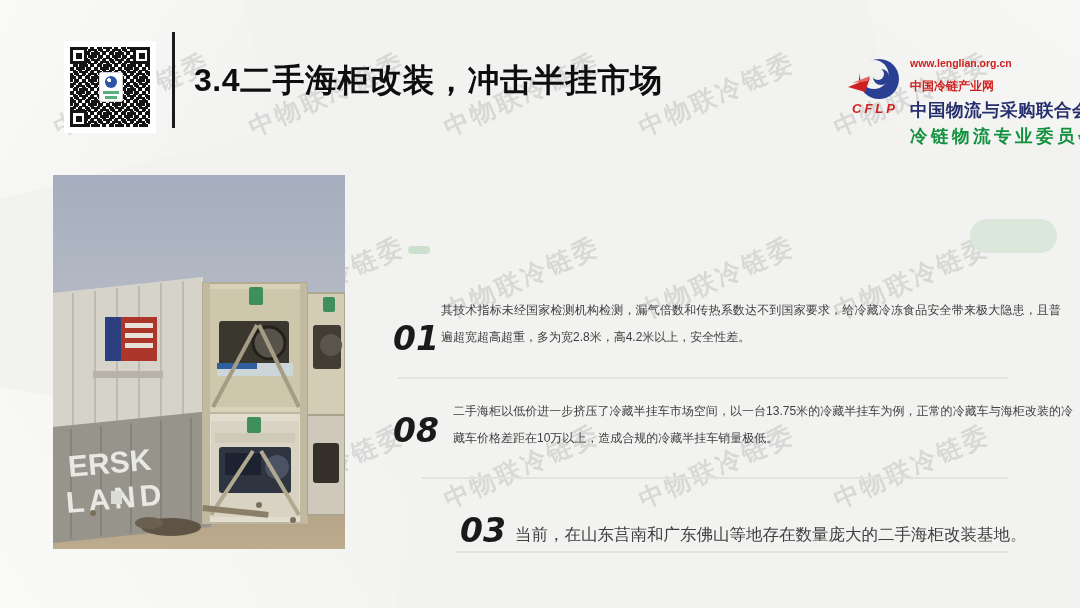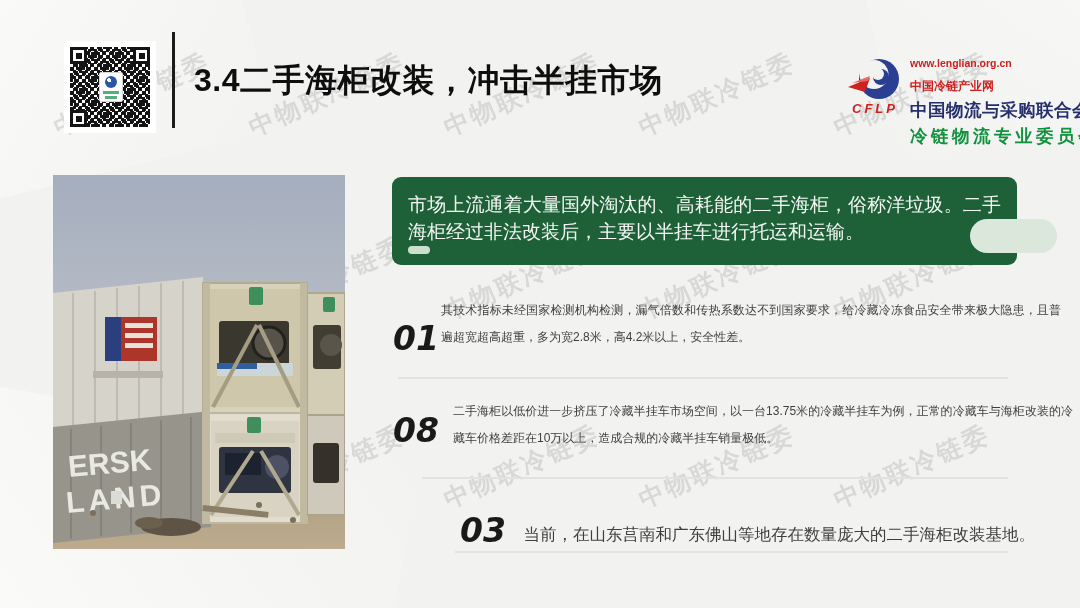--- a/index.html
+++ b/index.html
@@ -53,21 +53,21 @@
     background:#1e6038;border-radius:9px;box-sizing:border-box;padding:14px 16px 0 16px;}
   .intro-text{margin:0;font-size:19px;line-height:27px;color:#f4f8f4;text-align:justify;}
   .pill-small{position:absolute;z-index:3;left:408px;top:246px;width:22px;height:8px;border-radius:4px;background:#cde0cd;}
   .pill-large{position:absolute;z-index:3;left:970px;top:219px;width:87px;height:34px;border-radius:17px;background:#dbe7db;}
   
   .pt-num{position:absolute;z-index:2;margin:0;font-family:"DejaVu Sans",sans-serif;
     font-size:33px;font-weight:800;font-style:italic;color:#1a1a1a;line-height:1;text-align:right;}
   .pt-text{position:absolute;z-index:2;margin:0;font-size:12px;line-height:27px;color:#3f3f3f;text-align:justify;}
   .num-1{left:393px;top:322px;} .txt-1{left:441px;top:297px;width:620px;}
   .num-2{left:393px;top:414px;} .txt-2{left:441px;top:398px;width:620px;margin-left:12px;}
-  .num-3{left:460px;top:514px;} .txt-3{left:515px;top:521px;width:520px;font-size:16.5px;text-align:right;white-space:nowrap;}
+  .num-3{left:460px;top:514px;} .txt-3{left:515px;top:521px;width:520px;font-size:16.5px;text-align:left;white-space:nowrap;}
   .rule{position:absolute;z-index:2;height:2px;background:#e2e2e1;}
   .rule-1{left:398px;top:377px;width:610px;}
   .rule-2{left:422px;top:477px;width:586px;}
   .rule-3{left:455px;top:551px;width:553px;}
 </style>
 </head>
 <body>
 
 <div class="slide">
 
@@ -218,23 +218,20 @@
       <ellipse cx="118" cy="352" rx="30" ry="9" fill="#5e5344"></ellipse>
       <ellipse cx="96" cy="348" rx="14" ry="6" fill="#6b5f4e"></ellipse>
       <rect x="150" y="330" width="66" height="6" fill="#8c7f68" transform="rotate(6 150 330)"></rect>
       <rect x="58" y="316" width="11" height="13" fill="#dcdcd6"></rect>
       <circle cx="206" cy="330" r="3" fill="#7a6f5c"></circle>
       <circle cx="240" cy="345" r="3" fill="#7a6f5c"></circle>
       <circle cx="40" cy="338" r="3" fill="#7a6f5c"></circle>
     </svg>
   </div>
 
-  <div class="intro-box">
-    <p class="intro-text">市场上流通着大量国外淘汰的、高耗能的二手海柜，俗称洋垃圾。二手海柜经过非法改装后，主要以半挂车进行托运和运输。</p>
-  </div>
   <div class="pill-small"></div>
   <div class="pill-large"></div>
 
   <p class="pt-num num-1">01</p>
   <p class="pt-text txt-1">其技术指标未经国家检测机构检测，漏气倍数和传热系数达不到国家要求，给冷藏冷冻食品安全带来极大隐患，且普遍超宽超高超重，多为宽2.8米，高4.2米以上，安全性差。</p>
   <div class="rule rule-1"></div>
 
   <p class="pt-num num-2">08</p>
   <p class="pt-text txt-2">二手海柜以低价进一步挤压了冷藏半挂车市场空间，以一台13.75米的冷藏半挂车为例，正常的冷藏车与海柜改装的冷藏车价格差距在10万以上，造成合规的冷藏半挂车销量极低。</p>
   <div class="rule rule-2"></div>

